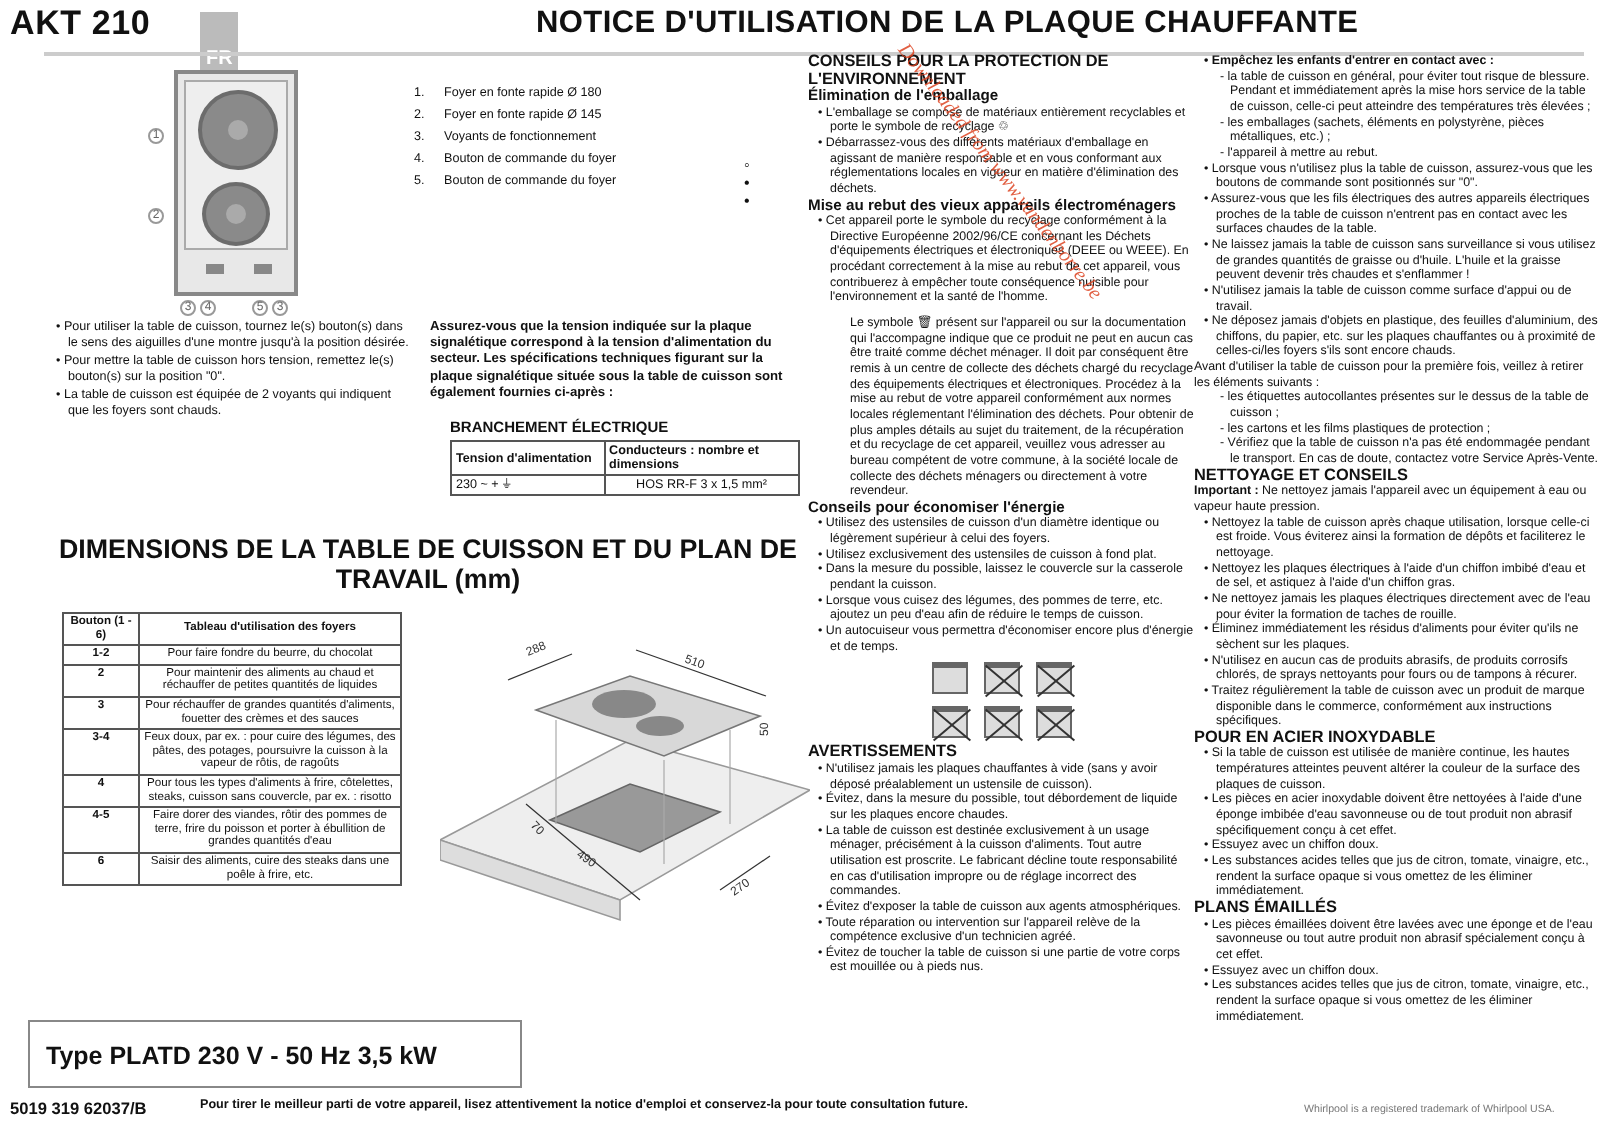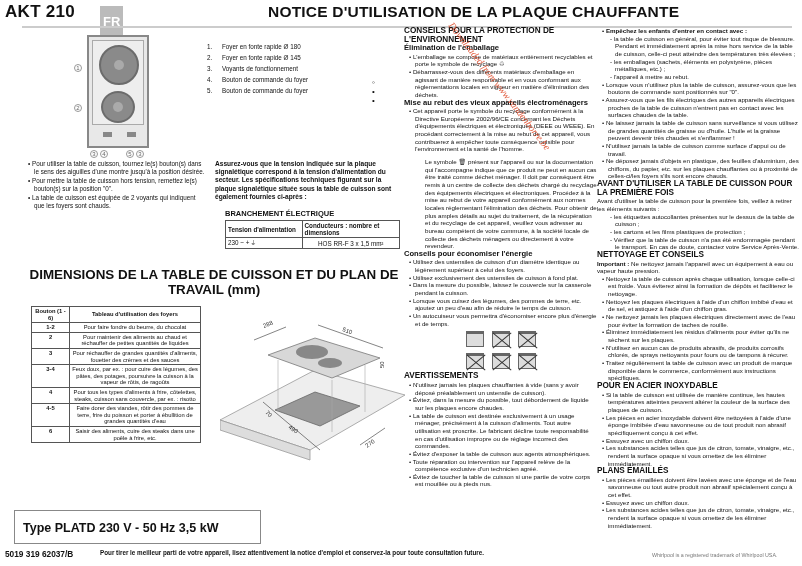--- a/index.html
+++ b/index.html
@@ -1,20 +1,20 @@
 <!DOCTYPE html>
 <html><head>
 <meta charset="utf-8">
 <style>
   * { box-sizing: border-box; margin: 0; padding: 0; }
   body { width: 802px; height: 566px; background: #fff; position: relative; overflow: hidden;
          font-family: "Liberation Sans", sans-serif; color: #111; }
   .abs { position: absolute; }
   .model { left: 5px; top: 2px; font-size: 17px; font-weight: bold; letter-spacing: 0.3px; }
-  .fr { left: 100px; top: 6px; background: #bbb; color: #fff; font-size: 13px; font-weight: bold; padding: 8px 3px; }
+  .fr { left: 100px; top: 6px; background: #bbb; color: #fff; font-size: 10px; font-weight: bold; padding: 18px 3px; }
   .main-title { left: 268px; top: 3px; font-size: 15.5px; font-weight: bold; letter-spacing: 0.2px; white-space: nowrap; }
   .logo { left: 794px; top: 4px; width: 32px; height: 18px; border: 1px solid #aaa; border-radius: 40%; font-family: "Liberation Serif", serif;
           font-size: 8px; font-style: italic; font-weight: bold; text-align: center; line-height: 16px; color: #333; margin-left: 16px; }
   .topline { left: 22px; top: 26px; width: 770px; height: 2px; background: #ccc; }
   .watermark { left: 455px; top: 20px; transform: rotate(52deg); transform-origin: left top; color: #d42; font-size: 10px;
                font-family: "Liberation Serif", serif; font-style: italic; white-space: nowrap; opacity: 0.85; }
 
   
   .hob { left: 87px; top: 35px; width: 62px; height: 113px; border: 2px solid #888; background: #e8e8e8; }
   .hob .inner { position: absolute; left: 3px; top: 3px; width: 52px; height: 85px; border: 1px solid #aaa; background: #eee; }
@@ -214,21 +214,20 @@
 <div class="abs col3">
   <div class="p" style="font-weight:bold">Empêchez les enfants d'entrer en contact avec :</div>
   <div class="d">- la table de cuisson en général, pour éviter tout risque de blessure. Pendant et immédiatement après la mise hors service de la table de cuisson, celle-ci peut atteindre des températures très élevées ;</div>
   <div class="d">- les emballages (sachets, éléments en polystyrène, pièces métalliques, etc.) ;</div>
   <div class="d">- l'appareil à mettre au rebut.</div>
   <div class="p">Lorsque vous n'utilisez plus la table de cuisson, assurez-vous que les boutons de commande sont positionnés sur "0".</div>
   <div class="p">Assurez-vous que les fils électriques des autres appareils électriques proches de la table de cuisson n'entrent pas en contact avec les surfaces chaudes de la table.</div>
   <div class="p">Ne laissez jamais la table de cuisson sans surveillance si vous utilisez de grandes quantités de graisse ou d'huile. L'huile et la graisse peuvent devenir très chaudes et s'enflammer !</div>
   <div class="p">N'utilisez jamais la table de cuisson comme surface d'appui ou de travail.</div>
   <div class="p">Ne déposez jamais d'objets en plastique, des feuilles d'aluminium, des chiffons, du papier, etc. sur les plaques chauffantes ou à proximité de celles-ci/les foyers s'ils sont encore chauds.</div>
-  <div class="h1">AVANT D'UTILISER LA TABLE DE CUISSON POUR LA PREMIÈRE FOIS</div>
   <div>Avant d'utiliser la table de cuisson pour la première fois, veillez à retirer les éléments suivants :</div>
   <div class="d">- les étiquettes autocollantes présentes sur le dessus de la table de cuisson ;</div>
   <div class="d">- les cartons et les films plastiques de protection ;</div>
   <div class="d">- Vérifiez que la table de cuisson n'a pas été endommagée pendant le transport. En cas de doute, contactez votre Service Après-Vente.</div>
   <div class="h1">NETTOYAGE ET CONSEILS</div>
   <div><b>Important :</b><span> Ne nettoyez jamais l'appareil avec un équipement à eau ou vapeur haute pression.</span></div>
   <div class="p">Nettoyez la table de cuisson après chaque utilisation, lorsque celle-ci est froide. Vous éviterez ainsi la formation de dépôts et faciliterez le nettoyage.</div>
   <div class="p">Nettoyez les plaques électriques à l'aide d'un chiffon imbibé d'eau et de sel, et astiquez à l'aide d'un chiffon gras.</div>
   <div class="p">Ne nettoyez jamais les plaques électriques directement avec de l'eau pour éviter la formation de taches de rouille.</div>
   <div class="p">Éliminez immédiatement les résidus d'aliments pour éviter qu'ils ne sèchent sur les plaques.</div>

